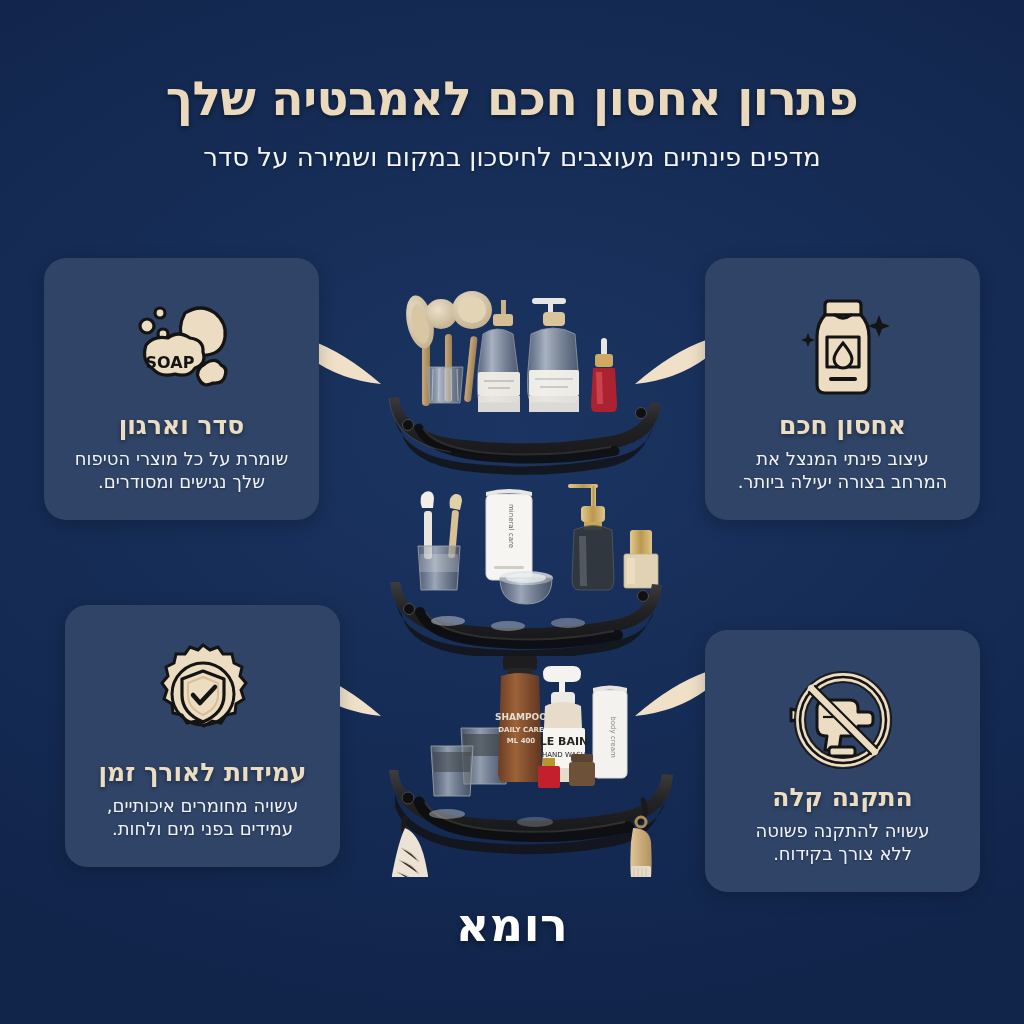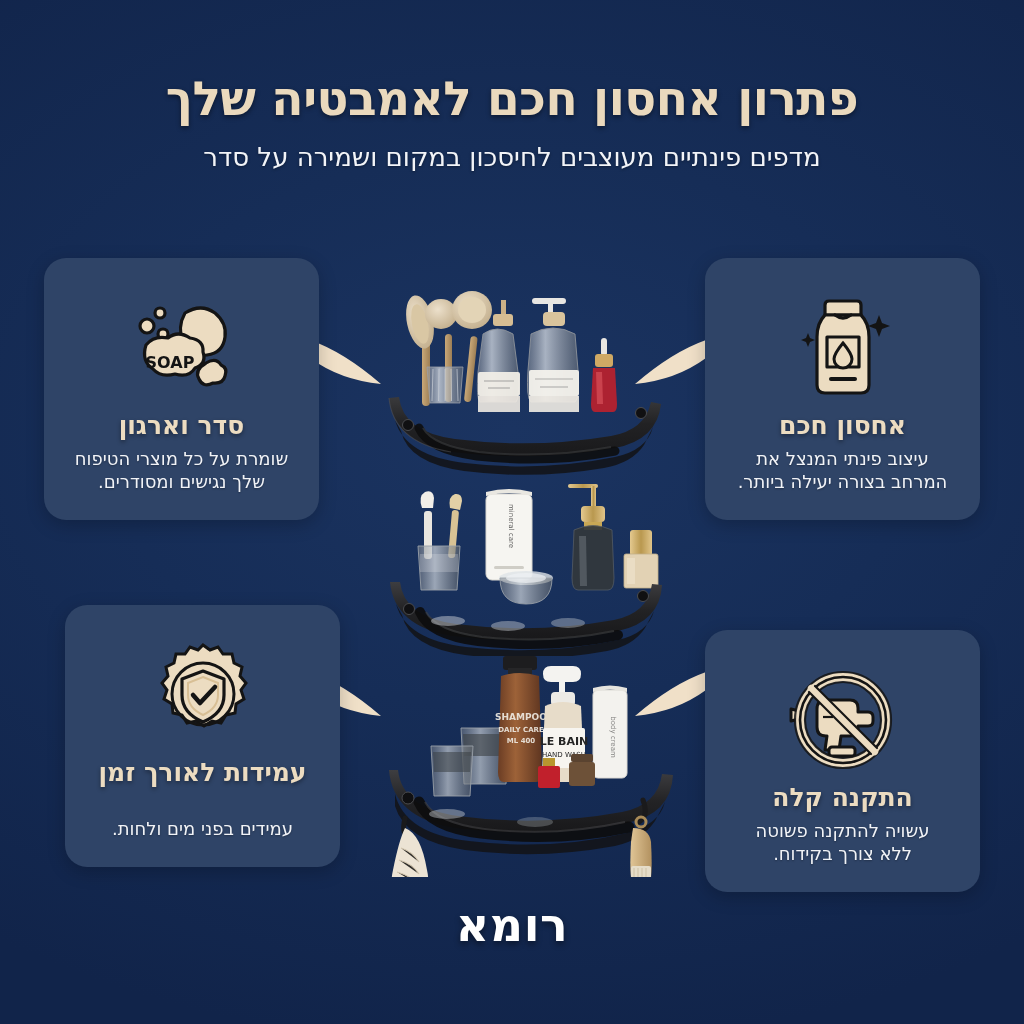--- a/index.html
+++ b/index.html
@@ -455,21 +455,21 @@
         <circle cx="60" cy="54" r="31" fill="none" stroke="#141414" stroke-width="3"></circle>
 
         <path d="M60 31 l21 8 v16 q0 18 -21 27 q-21 -9 -21 -27 v-16z" fill="#ecdcc1" stroke="#141414" stroke-width="3.2" stroke-linejoin="round"></path>
         <path d="M60 37 l15 6 v12 q0 13 -15 20 q-15 -7 -15 -20 v-12z" fill="none" stroke="#d8bf95" stroke-width="2"></path>
 
         <path d="M50 55 l7 8 l15 -16" fill="none" stroke="#141414" stroke-width="4.5" stroke-linecap="round" stroke-linejoin="round"></path>
       </svg>
     </div>
     <h2 class="card-title">עמידות לאורך זמן</h2>
     <p class="card-body">
-      <br>
+      <span>עשויה מחומרים איכותיים,</span><br>
       <span>עמידים בפני מים ולחות.</span>
     </p>
   </div>
 
   <div class="card card-br">
     <div class="icon-wrap">
       <svg width="120" height="108" viewBox="0 0 120 108" xmlns="http://www.w3.org/2000/svg">
 
         <g fill="#ecdcc1" stroke="#141414" stroke-width="3" stroke-linejoin="round">
           <path d="M34 44 q0 -9 9 -9 h24 q8 0 8 8 v4 h10 q5 0 5 5 v4 q0 5 -5 5 h-10 v3 q0 7 -8 7 h-9 l-2 14 h-14 l2 -14 h-1 q-9 0 -9 -9z"></path>

